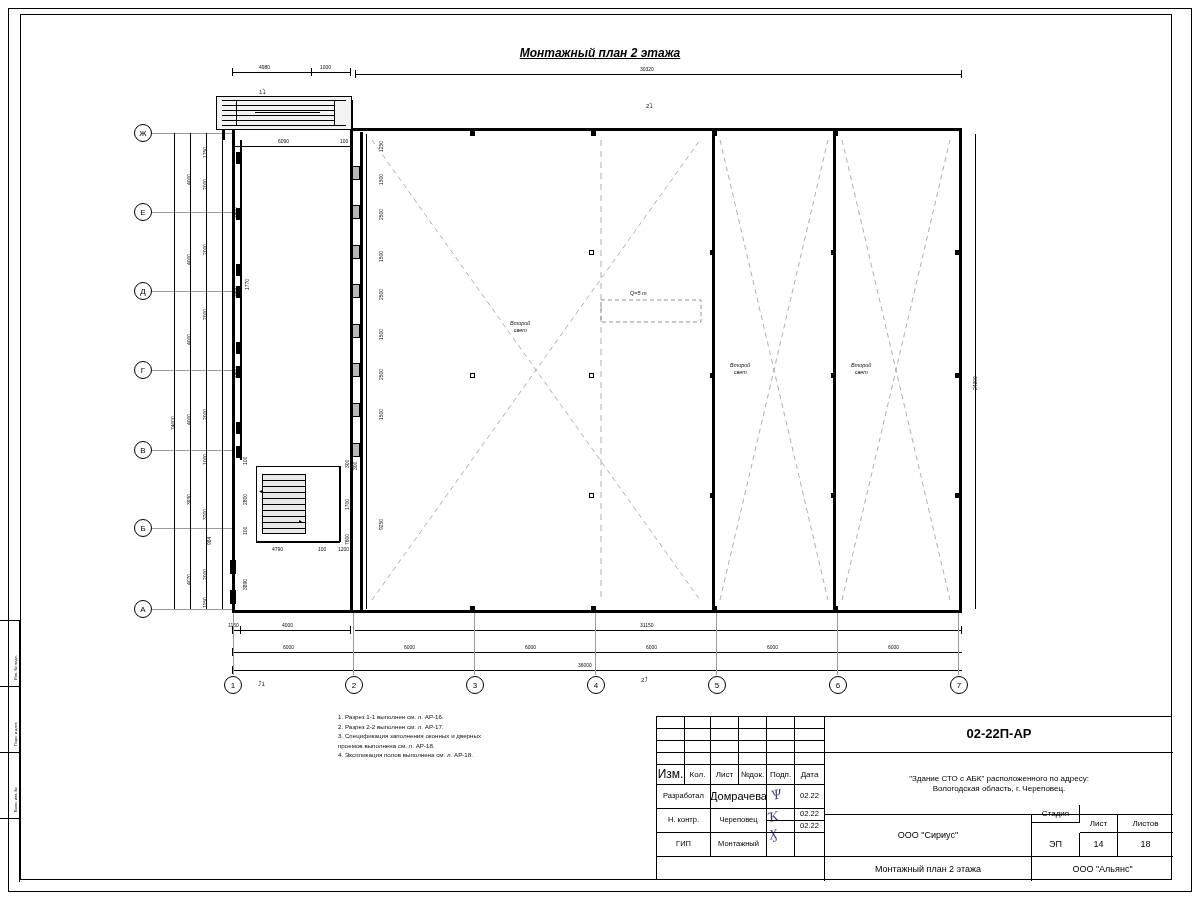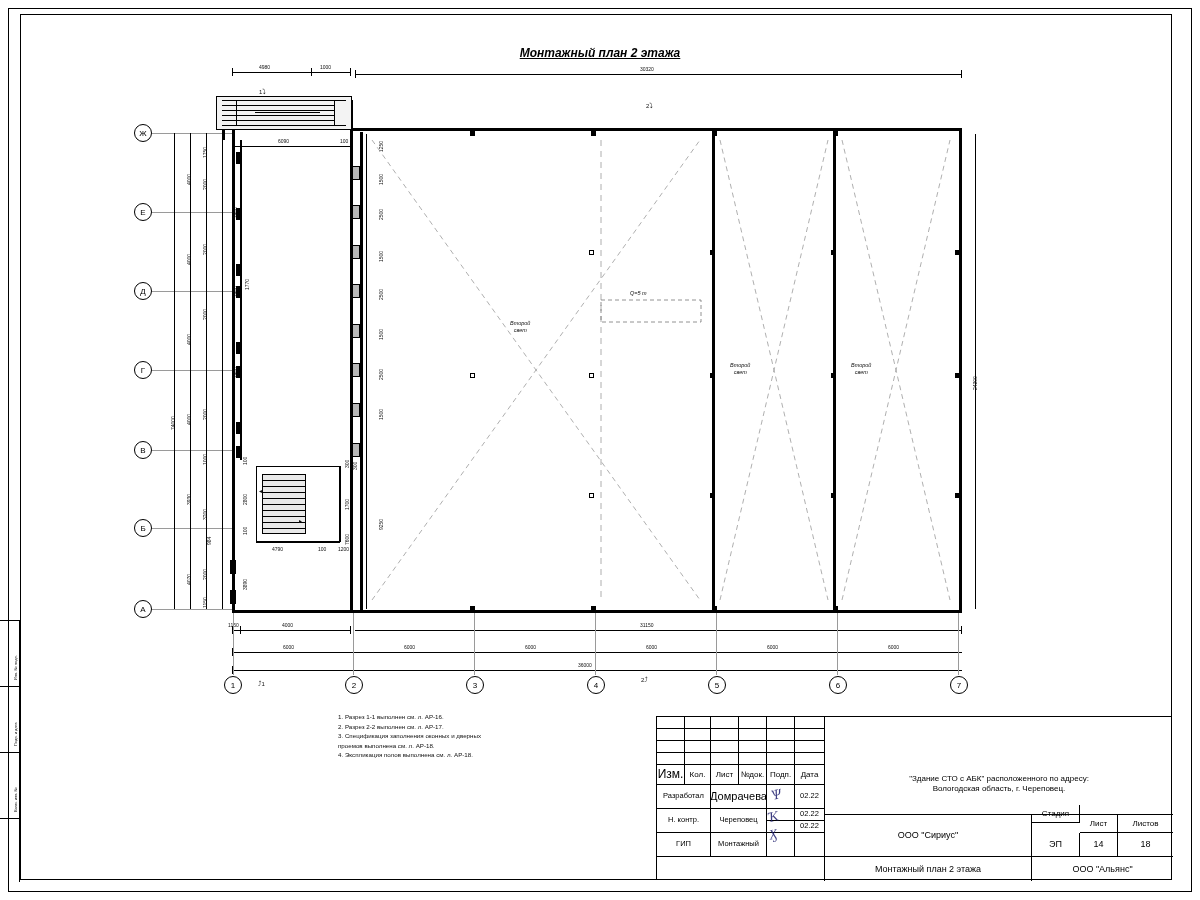--- a/index.html
+++ b/index.html
@@ -490,20 +490,21 @@
     <div class="cell" style="left:54px; top:116px; width:56px; height:24px; font-size:7.5px;">Монтажный</div>
     <div class="cell" style="left:110px; top:104px; width:28px; height:12px;"></div>
     <div class="cell" style="left:138px; top:104px; width:30px; height:12px; font-size:7.5px;">02.22</div>
     <div class="cell" style="left:110px; top:116px; width:28px; height:24px;"></div>
     <div class="cell" style="left:138px; top:116px; width:30px; height:24px;"></div>
 
     <div class="sig" style="left:114px; top:70px;">Ѱ</div>
     <div class="sig" style="left:112px; top:92px;">Ҡ</div>
     <div class="sig" style="left:112px; top:110px;">Ӽ</div>
 
+    <div class="cell" style="left:168px; top:0px; width:348px; height:36px; font-size:13px; font-weight:bold; border-right:none;">02-22П-АР</div>
 
     <div class="cell" style="left:168px; top:36px; width:348px; height:62px; font-size:8px; border-right:none; flex-direction:column;">
       <span>"Здание СТО с АБК" расположенного по адресу:</span>
       <span>Вологодская область, г. Череповец.</span>
     </div>
 
     <div class="cell" style="left:168px; top:98px; width:207px; height:42px; font-size:9px;">ООО "Сириус"</div>
 
     <div class="cell" style="left:375px; top:88px; width:48px; height:18px; font-size:8px;">Стадия</div>
     <div class="cell" style="left:423px; top:98px; width:38px; height:18px; font-size:8px;">Лист</div>

